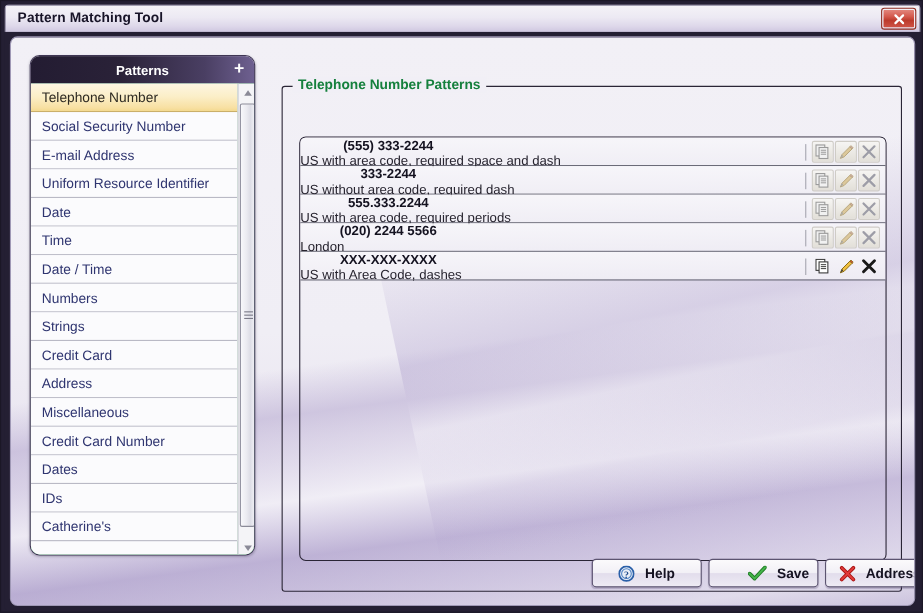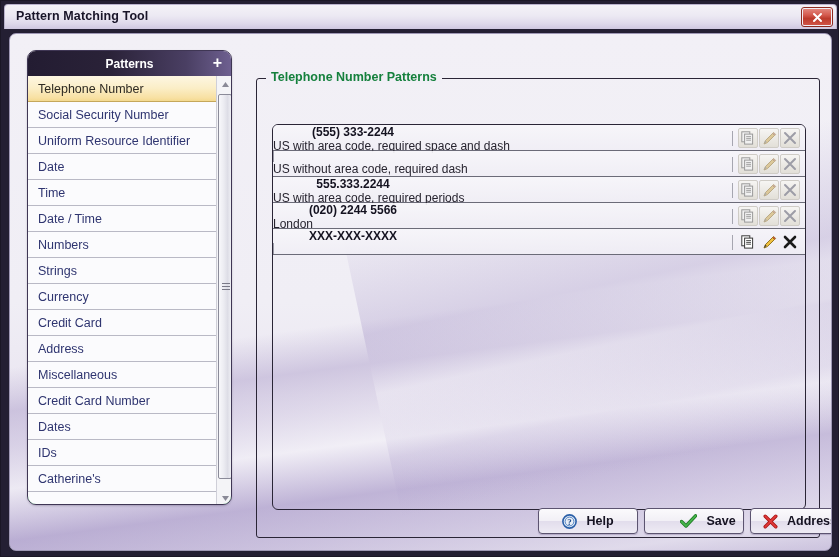--- a/index.html
+++ b/index.html
@@ -355,27 +355,27 @@
       <div id="patterns-panel">
         <div id="patterns-header">
           <span id="patterns-header-title">Patterns</span>
           <span id="patterns-add">+</span>
         </div>
 
         <div id="patterns-list-wrap">
           <div id="patterns-list">
               <div class="pattern-item selected"><span>Telephone Number</span></div>
               <div class="pattern-item"><span>Social Security Number</span></div>
+              <div class="pattern-item"><span>E-mail Address</span></div>
               <div class="pattern-item"><span>Uniform Resource Identifier</span></div>
               <div class="pattern-item"><span>Date</span></div>
               <div class="pattern-item"><span>Time</span></div>
               <div class="pattern-item"><span>Date / Time</span></div>
               <div class="pattern-item"><span>Numbers</span></div>
               <div class="pattern-item"><span>Strings</span></div>
-              <div class="pattern-item"><span>Currency</span></div>
               <div class="pattern-item"><span>Credit Card</span></div>
               <div class="pattern-item"><span>Address</span></div>
               <div class="pattern-item"><span>Miscellaneous</span></div>
               <div class="pattern-item"><span>Credit Card Number</span></div>
               <div class="pattern-item"><span>Dates</span></div>
               <div class="pattern-item"><span>IDs</span></div>
               <div class="pattern-item"><span>Catherine's</span></div>
             </div>
 
           <div id="patterns-scrollbar">
@@ -426,20 +426,21 @@
                     </svg>
                   </div>
                   <div class="act-btn">
                     <svg width="14" height="14" viewBox="0 0 14 14">
                       <path d="M2 2 L12 12 M12 2 L2 12" stroke="#9d9da7" stroke-width="2" stroke-linecap="round"></path>
                     </svg>
                   </div>
                 </div>
               </div>
               <div class="tp-row">
+                <div class="tp-example">333-2244</div>
                 <div class="tp-sep"></div>
                 <div class="tp-desc">US without area code, required dash</div>
                 <div class="tp-actions">
                   <div class="vbar"></div>
                   <div class="act-btn">
                     <svg width="14" height="14" viewBox="0 0 14 14">
                       <rect x="0.8" y="0.8" width="8" height="10" fill="#f1f1f1" stroke="#9a9a9a" stroke-width="1"></rect>
                       <rect x="3.6" y="3.1" width="8" height="10" fill="#f1f1f1" stroke="#9a9a9a" stroke-width="1"></rect>
                       <path d="M5.2 5.6h4.8M5.2 7.4h4.8M5.2 9.2h4.8" stroke="#9a9a9a" stroke-width="0.9"></path>
                     </svg>
@@ -508,20 +509,21 @@
                   <div class="act-btn">
                     <svg width="14" height="14" viewBox="0 0 14 14">
                       <path d="M2 2 L12 12 M12 2 L2 12" stroke="#9d9da7" stroke-width="2" stroke-linecap="round"></path>
                     </svg>
                   </div>
                 </div>
               </div>
               <div class="tp-row active">
                 <div class="tp-example">XXX-XXX-XXXX</div>
                 <div class="tp-sep"></div>
+                <div class="tp-desc">US with Area Code, dashes</div>
                 <div class="tp-actions">
                   <div class="vbar"></div>
                   <div class="act-btn">
                     <svg width="14" height="14" viewBox="0 0 14 14">
                       <rect x="0.8" y="0.8" width="8" height="10" fill="#ffffff" stroke="#3a3a3a" stroke-width="1"></rect>
                       <rect x="3.6" y="3.1" width="8" height="10" fill="#ffffff" stroke="#3a3a3a" stroke-width="1"></rect>
                       <path d="M5.2 5.6h4.8M5.2 7.4h4.8M5.2 9.2h4.8" stroke="#3a3a3a" stroke-width="0.9"></path>
                     </svg>
                   </div>
                   <div class="act-btn">

